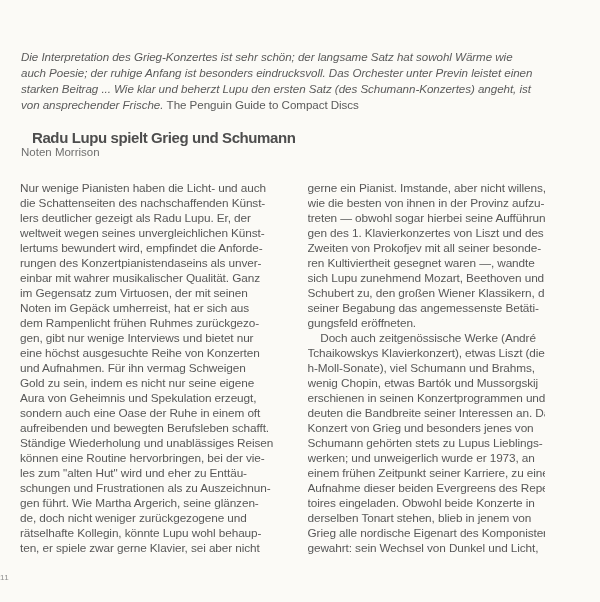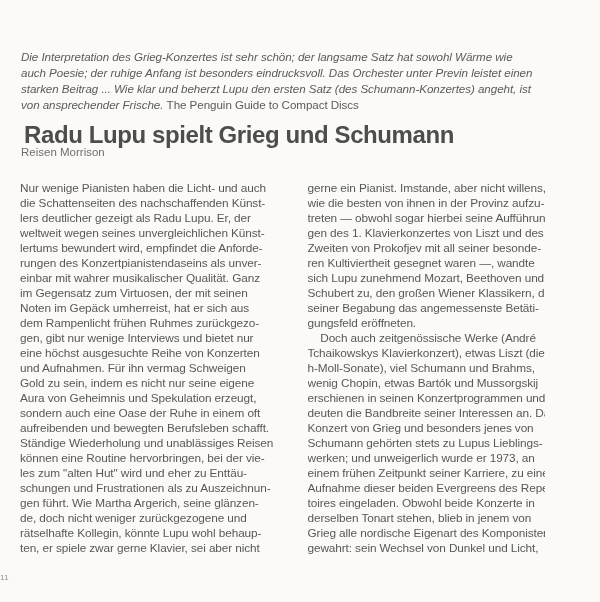--- a/index.html
+++ b/index.html
@@ -31,22 +31,22 @@
     font-style: italic;
   }
   .quote .q-source {
     font-style: normal;
     margin-top: 6px;
   }
   .title {
     position: absolute;
     left: 20px;
     top: 117px;
-    margin: 4px;
-    font-size: 24px;
+    margin: 12px;
+    font-size: 15px;
     font-weight: bold;
     letter-spacing: -0.4px;
     color: #4d4d4d;
     white-space: nowrap;
   }
   .byline {
     position: absolute;
     left: 21px;
     top: 146px;
     font-size: 11.5px;
@@ -85,21 +85,21 @@
 
 <div class="page">
 
   <p class="quote"><span class="q-text">Die Interpretation des Grieg-Konzertes ist sehr schön; der langsame Satz hat sowohl Wärme wie
 auch Poesie; der ruhige Anfang ist besonders eindrucksvoll. Das Orchester unter Previn leistet einen
 starken Beitrag ... Wie klar und beherzt Lupu den ersten Satz (des Schumann-Konzertes) angeht, ist
 von ansprechender Frische. </span><span class="q-source">The Penguin Guide to Compact Discs</span></p>
 
   <h1 class="title">Radu Lupu spielt Grieg und Schumann</h1>
 
-  <div class="byline">Reisen Morrison</div>
+  <div class="byline">Noten Morrison</div>
 
   <div class="columns">
     <div class="col">Nur wenige Pianisten haben die Licht- und auch
 die Schattenseiten des nachschaffenden Künst-
 lers deutlicher gezeigt als Radu Lupu. Er, der
 weltweit wegen seines unvergleichlichen Künst-
 lertums bewundert wird, empfindet die Anforde-
 rungen des Konzertpianistendaseins als unver-
 einbar mit wahrer musikalischer Qualität. Ganz
 im Gegensatz zum Virtuosen, der mit seinen

